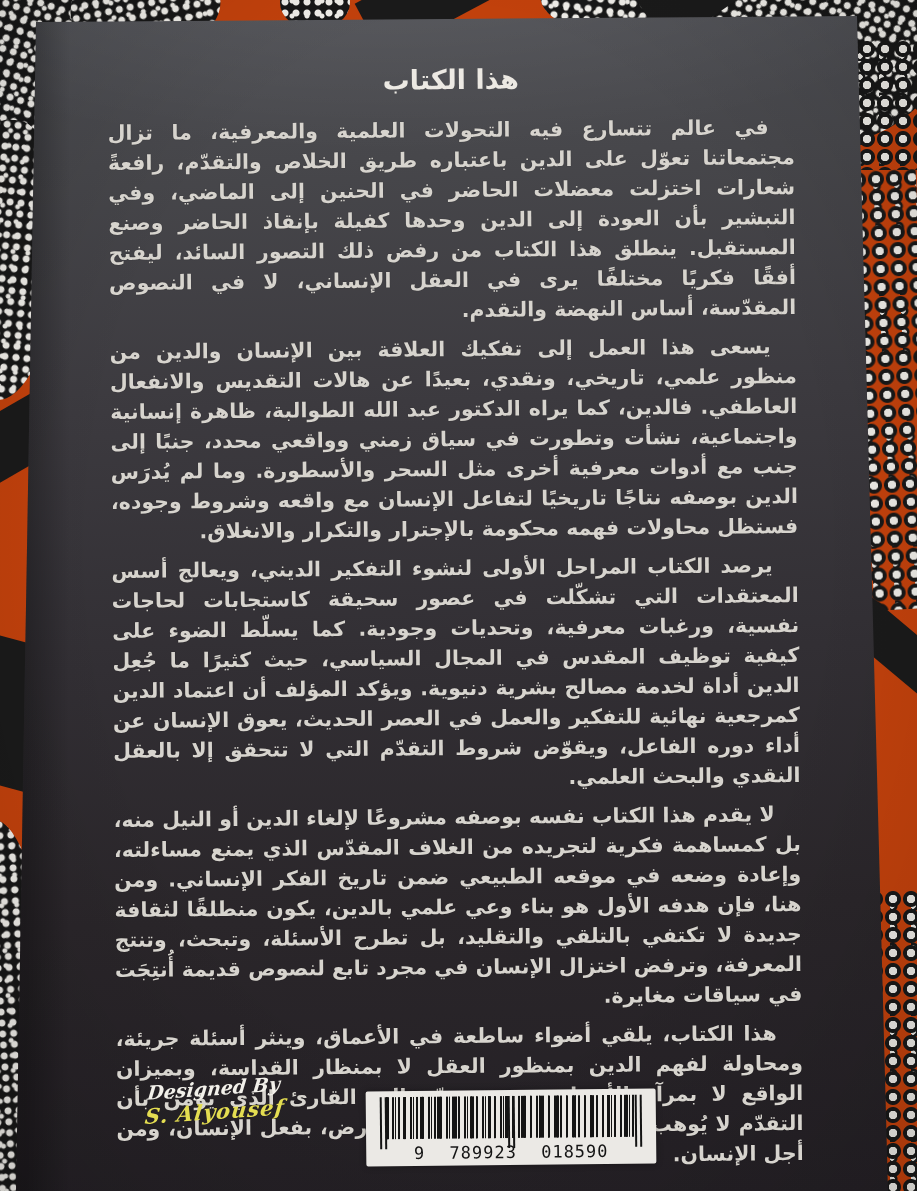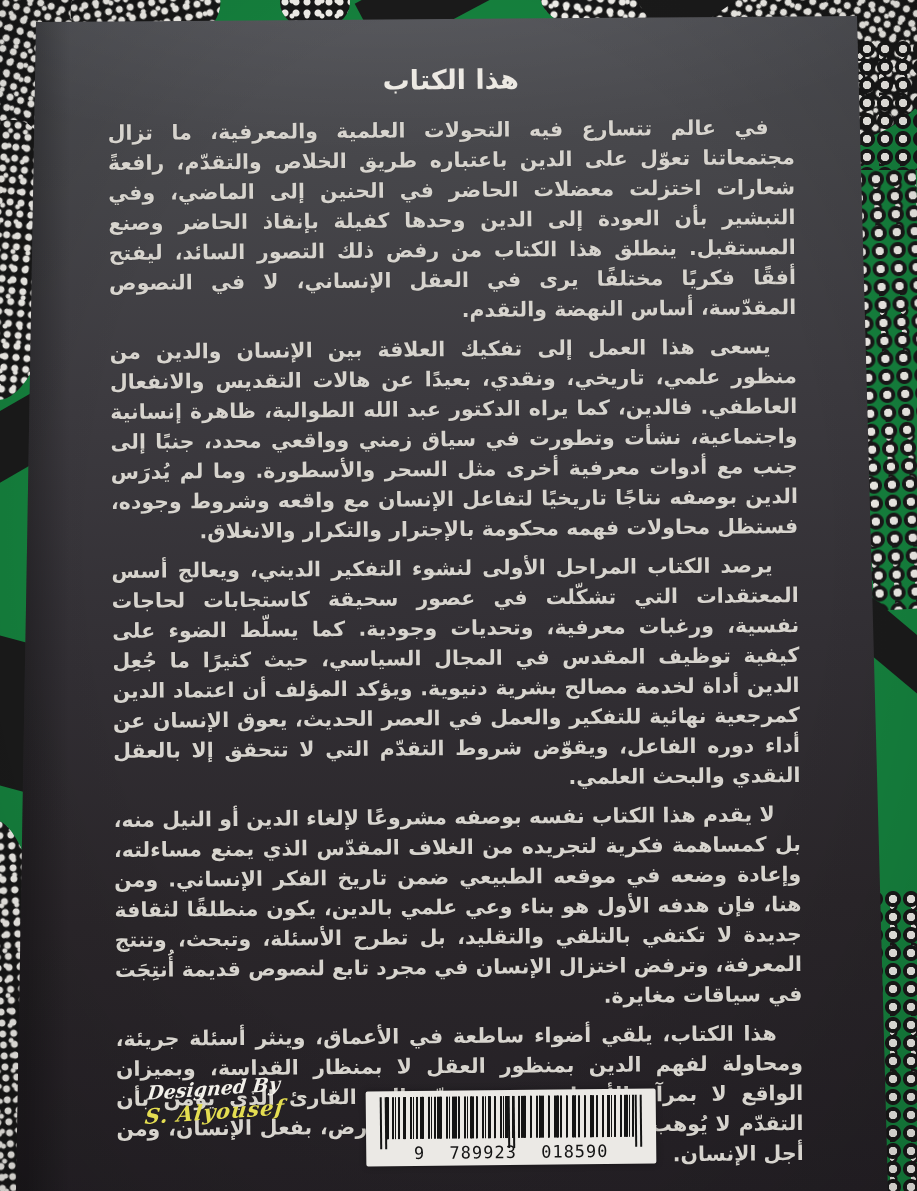--- a/index.html
+++ b/index.html
@@ -1,18 +1,18 @@
 <!DOCTYPE html>
 <html lang="ar"><head>
 <meta charset="utf-8">
 <style>
   html,body{margin:0;padding:0;background:#d8d6d2;}
   .scene{
     position:relative;width:917px;height:1191px;overflow:hidden;
-    background:#15803d;
+    background:#c2410c;
     font-family:"DejaVu Sans",sans-serif;
   }
   
   .blob,.rings,.stripe{position:absolute;}
   .blob{
     background-color:#171717;
     background-image:
       radial-gradient(circle at 5px 5px,#efede8 3px,transparent 4px),
       radial-gradient(circle at 12px 11px,#efede8 2px,transparent 3px);
     background-size:11px 11px,15px 15px;

